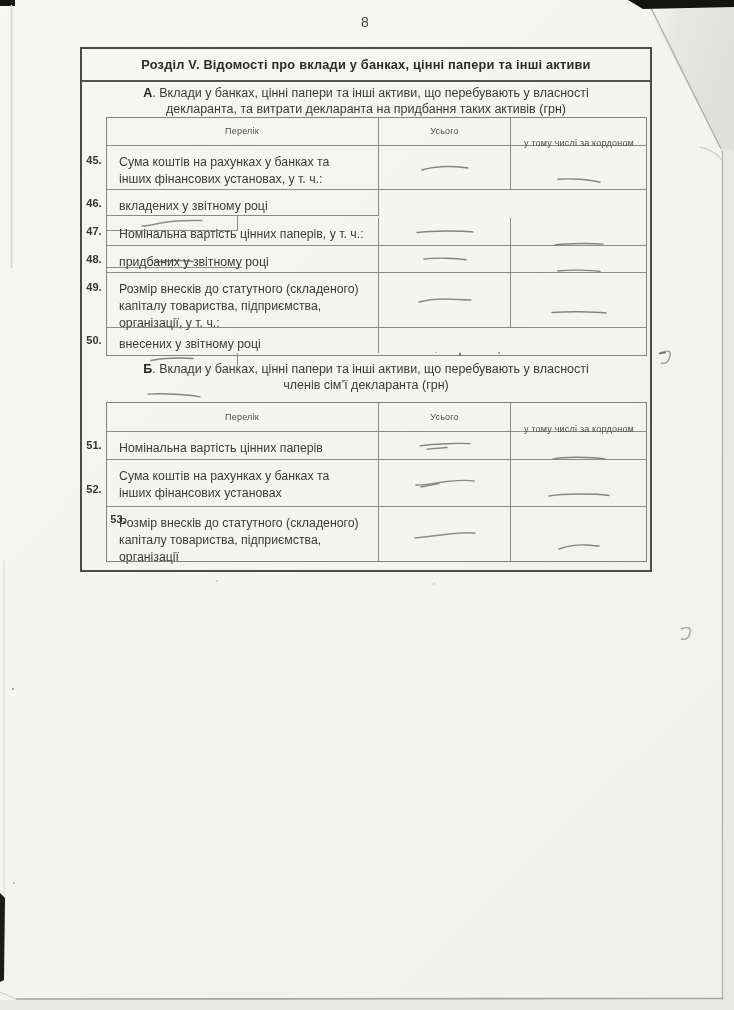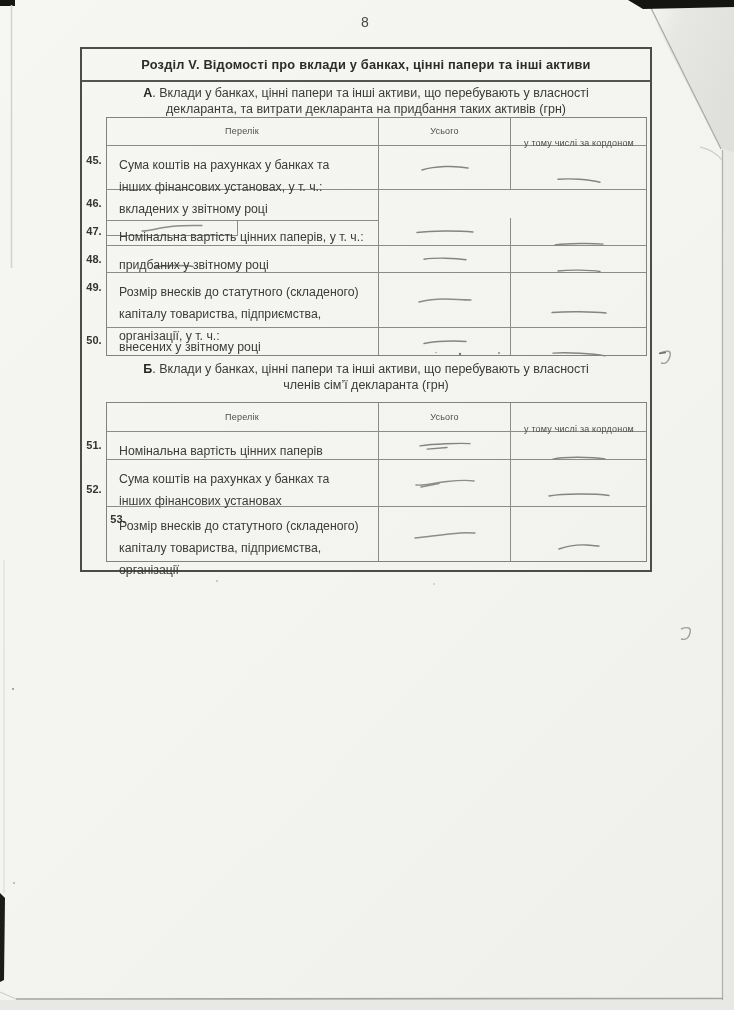--- a/index.html
+++ b/index.html
@@ -27,21 +27,21 @@
   .tframe{position:absolute;left:0;top:0;right:0;bottom:0;border:1.2px solid #828280;pointer-events:none;}
   .trow{display:flex;box-sizing:border-box;}
   .cell{box-sizing:border-box;border-right:1px solid #8b8b89;border-bottom:1px solid #8b8b89;}
   .cell:last-child{border-right:none;}
   .trow:last-child .cell{border-bottom:none;}
   .c1{width:273px;}
   .c2{width:132px;display:flex;align-items:center;justify-content:center;}
   .c3{width:136px;display:flex;align-items:center;justify-content:center;margin-top:24px;}
   .hcell{display:flex;align-items:center;justify-content:center;
     font-size:9px;color:#4d4d4b;letter-spacing:.2px;}
-  .label{padding:8px 14px 0 13px;font-size:12.3px;color:#3b3b39;line-height:22px;}
+  .label{padding:8px 14px 0 13px;font-size:12.3px;color:#3b3b39;line-height:17px;}
   .rownums div{position:absolute;left:2px;width:20px;text-align:center;
     font-size:11px;font-weight:bold;color:#343432;}
   
   .dash{overflow:visible;}
   .dash path{stroke:#85857f;stroke-width:1.4;fill:none;stroke-linecap:round;}
   .v2 path{stroke:#8d8d87;}
   .v3{transform:rotate(-2deg);}
   .v4{transform:rotate(2deg);}
   .artifacts{position:absolute;left:0;top:0;z-index:50;pointer-events:none;}
 </style>
@@ -136,21 +136,21 @@
             <svg class="dash v2" width="58" height="12">
               <path d="M3 8 C 14 5, 30 4.5, 42 5.5 C 50 6, 54 6, 55 6"></path>
             </svg>
           </div>
         <div class="cell c3">
             <svg class="dash v3" width="60" height="12">
               <path d="M3 5.5 C 18 5, 44 6, 57 8"></path>
             </svg>
           </div>
       </div>
-      <div class="trow" style="height:28px;">
+      <div class="trow" style="height:28px;flex-direction:column;">
         <div class="cell c1">
             <div class="label">внесених у звітному році</div>
           </div>
         <div class="cell c2">
             <svg class="dash v1" width="48" height="12">
               <path d="M3 7.5 C 14 5, 34 4.5, 45 5.5"></path>
             </svg>
           </div>
         <div class="cell c3">
             <svg class="dash v4" width="58" height="12">

